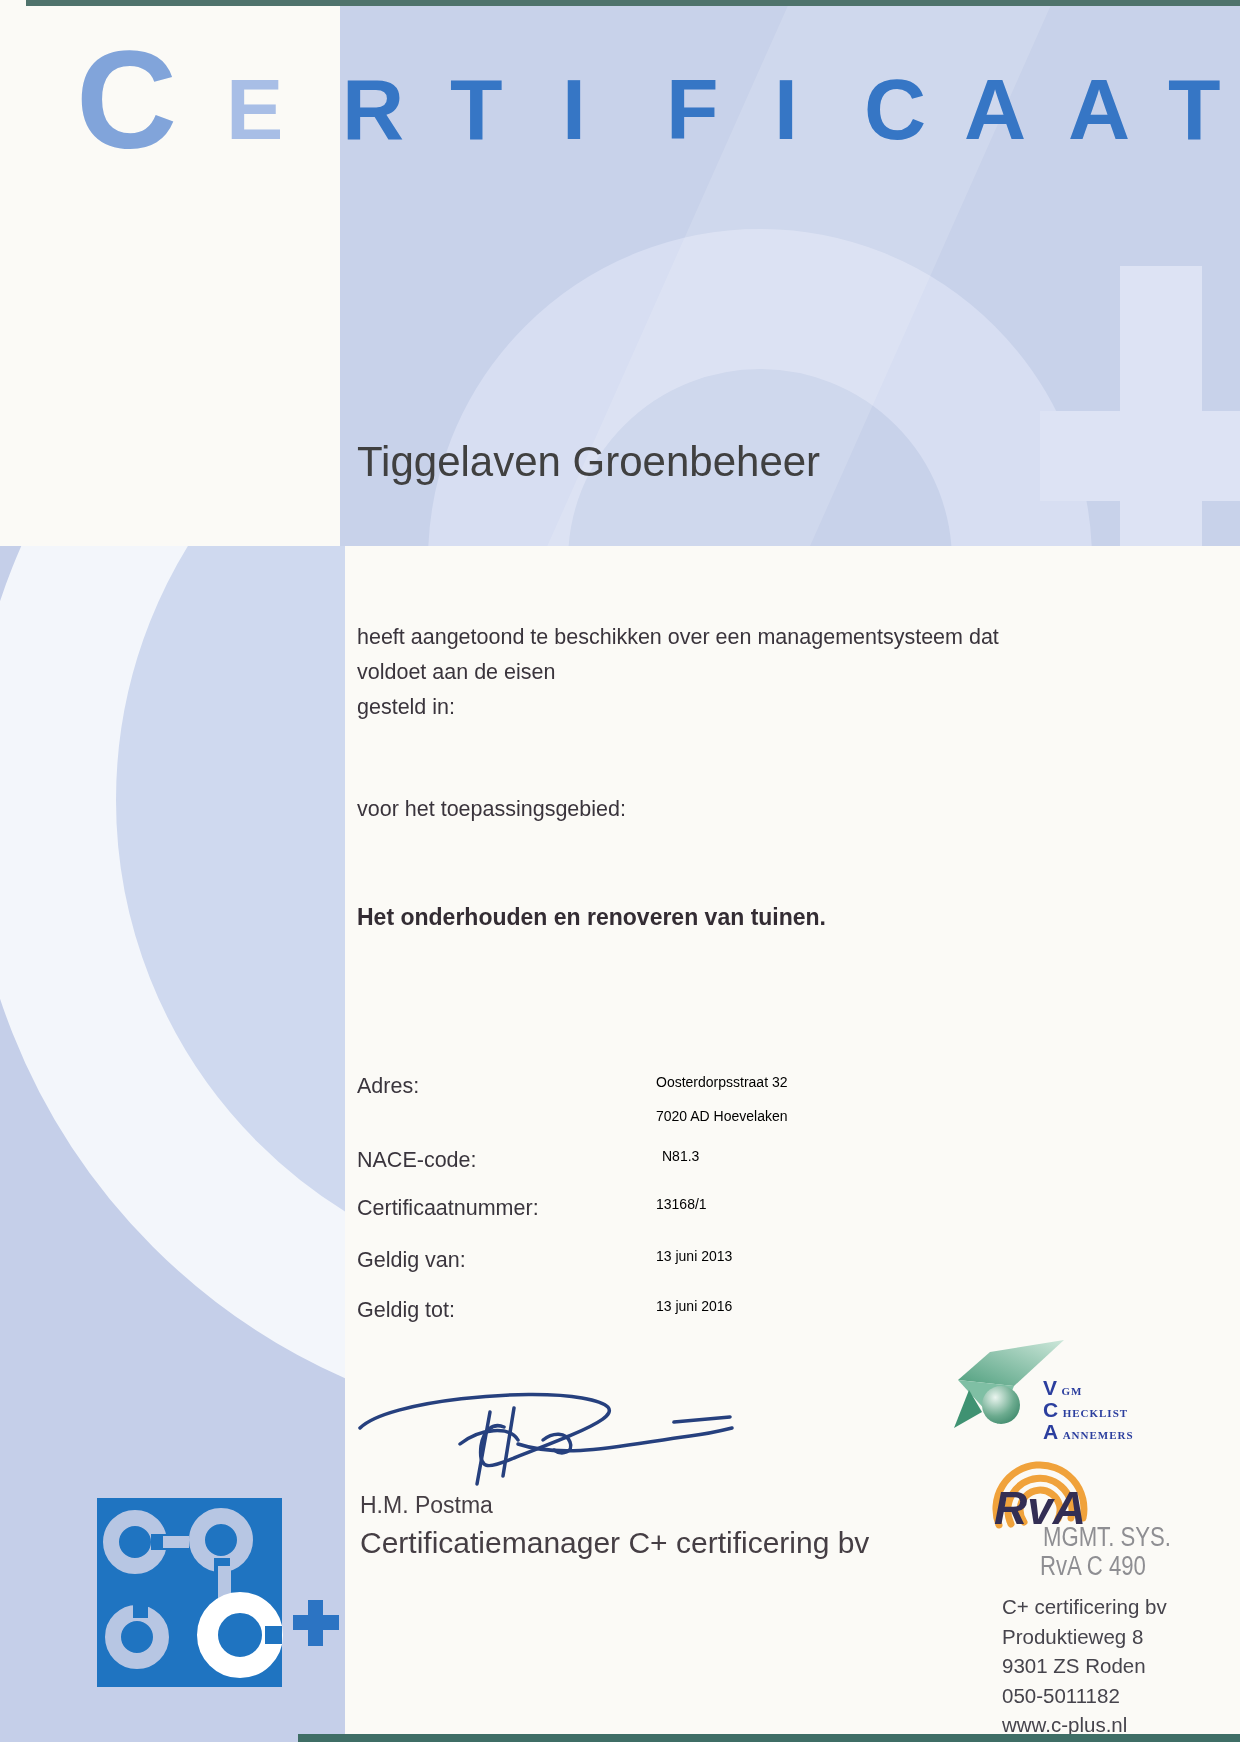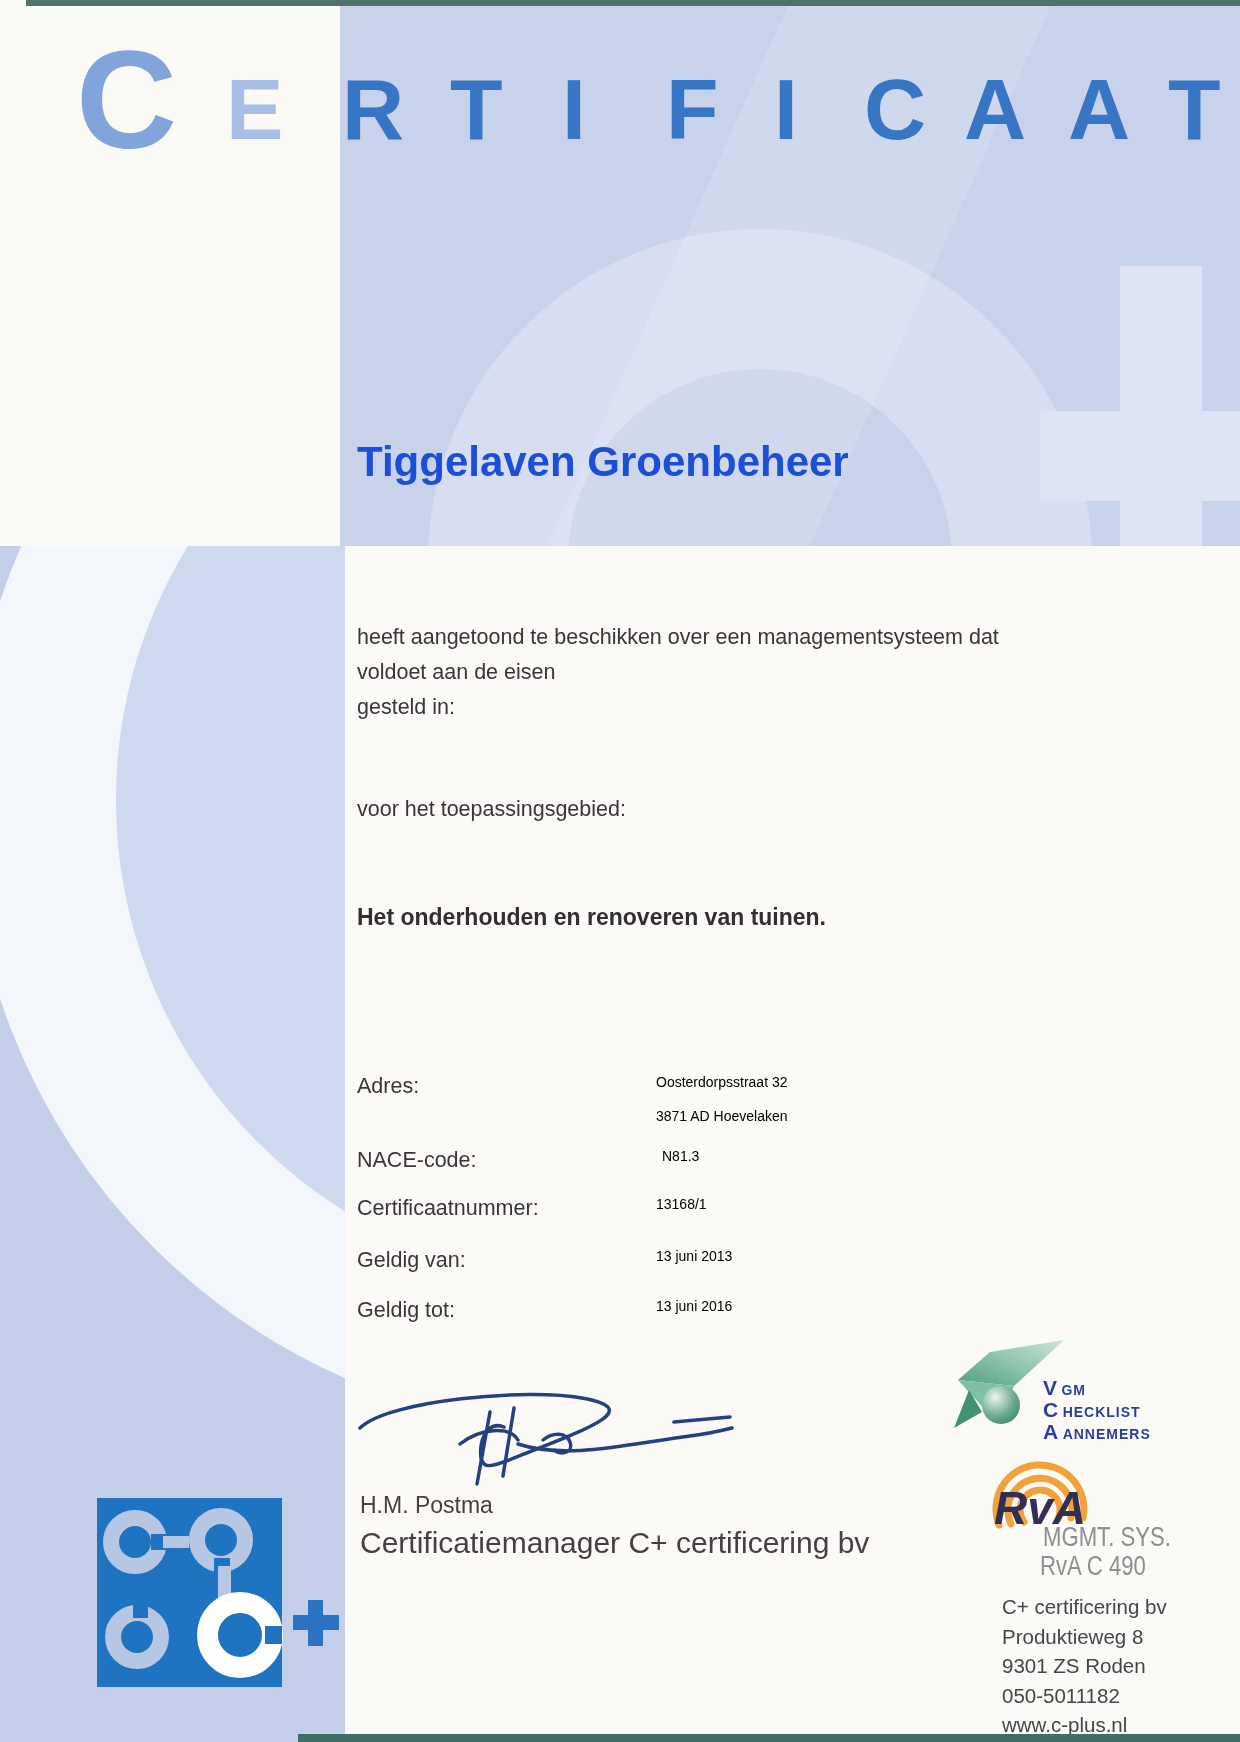--- a/index.html
+++ b/index.html
@@ -15,40 +15,40 @@
   .wm-fill{position:absolute;left:110px;top:-236px;width:980px;height:980px;border-radius:50%;background:#cfd9ef;}
   .wm-streak{position:absolute;left:330px;top:-120px;width:240px;height:820px;background:rgba(255,255,255,0.14);transform:rotate(24deg);}
 
   
   .hletter{position:absolute;font-weight:700;line-height:1;}
   .hC  {left:76px; top:30px;font-size:140px;color:#81a4da;}
   .hE  {left:226px;top:66px;font-size:86px;color:#a8bee6;}
   .hRest{top:66px;font-size:86px;color:#3676c5;}
 
   
-  .recipient{position:absolute;left:357px;top:438px;font-size:42px;font-weight:700;color:#1d4ed8;}
+  .recipient{position:absolute;left:357px;top:438px;font-size:42px;font-weight:400;color:#404040;}
   .intro{position:absolute;left:357px;top:620px;font-size:21.5px;line-height:35px;color:#3a343c;width:700px;}
   .standard{position:absolute;left:354px;top:712px;font-size:50px;font-weight:700;letter-spacing:1px;color:#362d34;}
   .scope-label{position:absolute;left:357px;top:797px;font-size:21.5px;color:#3a343c;}
   .scope{position:absolute;left:357px;top:860px;font-size:23px;font-weight:700;color:#332c33;margin-top:44px;}
 
   .drow{position:absolute;left:357px;font-size:21.5px;color:#3a353d;}
   .dval{position:absolute;left:656px;font-size:14px;color:#000000;}
 
   
   .sig{position:absolute;left:338px;top:1382px;}
   .sig-name{position:absolute;left:360px;top:1492px;font-size:23px;color:#453e44;}
   .sig-role{position:absolute;left:360px;top:1526px;font-size:30px;color:#453e44;}
 
   
   .vca{position:absolute;left:952px;top:1338px;width:288px;height:112px;}
   .vca svg{position:absolute;left:0;top:0;}
   .vca-line{position:absolute;left:91px;color:#2b3e9e;font-weight:700;white-space:nowrap;}
   .vca-big{font-size:21px;}
-  .vca-small{font-size:14px;letter-spacing:1px;}
+  .vca-small{font-size:11px;letter-spacing:1px;font-family:Liberation Serif, serif;}
 
   
   .rva{position:absolute;left:988px;top:1452px;width:252px;height:135px;}
   .rva svg{position:absolute;left:0;top:0;}
   .rva-t1{position:absolute;left:55px;top:70px;font-size:27px;color:#8e8e92;transform:scaleX(.82);transform-origin:left top;white-space:nowrap;}
   .rva-t2{position:absolute;left:52px;top:99px;font-size:27px;color:#8e8e92;transform:scaleX(.82);transform-origin:left top;white-space:nowrap;}
 
   
   .addr{position:absolute;left:1002px;top:1592px;font-size:20.5px;line-height:29.5px;color:#46444c;}
 
@@ -103,21 +103,21 @@
   <div class="intro">
     <div>heeft aangetoond te beschikken over een managementsysteem dat voldoet aan de eisen</div>
     <div>gesteld in:</div>
   </div>
 
   <div class="scope-label">voor het toepassingsgebied:</div>
   <div class="scope">Het onderhouden en renoveren van tuinen.</div>
 
   <div class="drow" style="top:1074px;">Adres:</div>
   <div class="dval" style="top:1074px;">Oosterdorpsstraat 32</div>
-  <div class="dval" style="top:1108px;">3871 AD  Hoevelaken</div>
+  <div class="dval" style="top:1108px;">7020 AD  Hoevelaken</div>
 
   <div class="drow" style="top:1148px;">NACE-code:</div>
   <div class="dval" style="top:1148px;left:662px;">N81.3</div>
 
   <div class="drow" style="top:1196px;">Certificaatnummer:</div>
   <div class="dval" style="top:1196px;">13168/1</div>
 
   <div class="drow" style="top:1248px;">Geldig van:</div>
   <div class="dval" style="top:1248px;">13 juni 2013</div>
 

